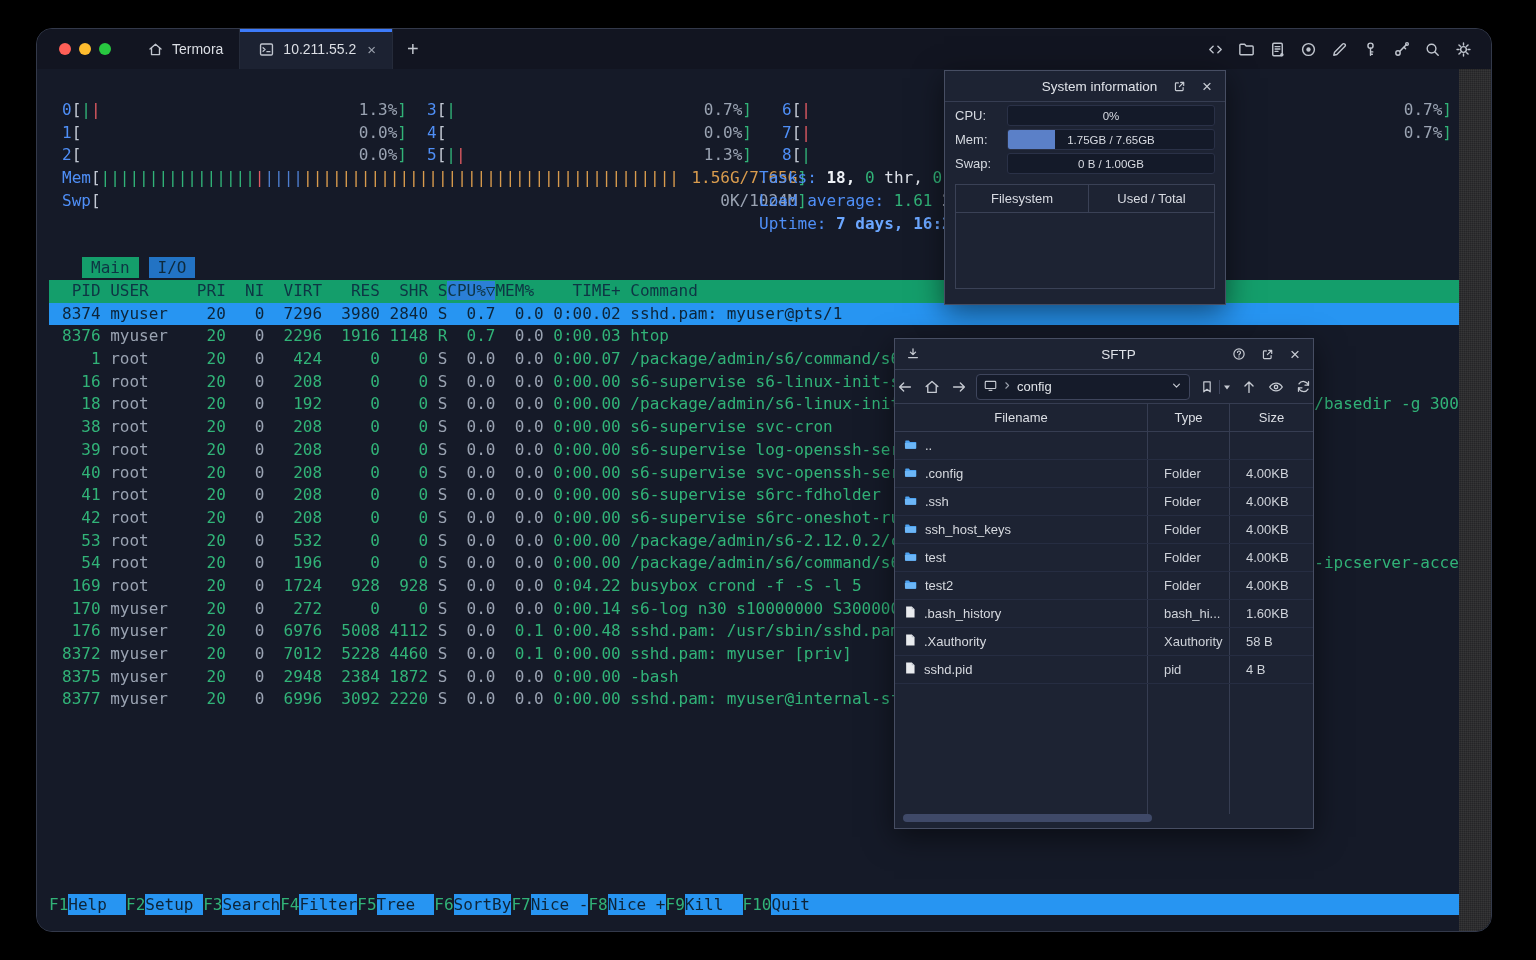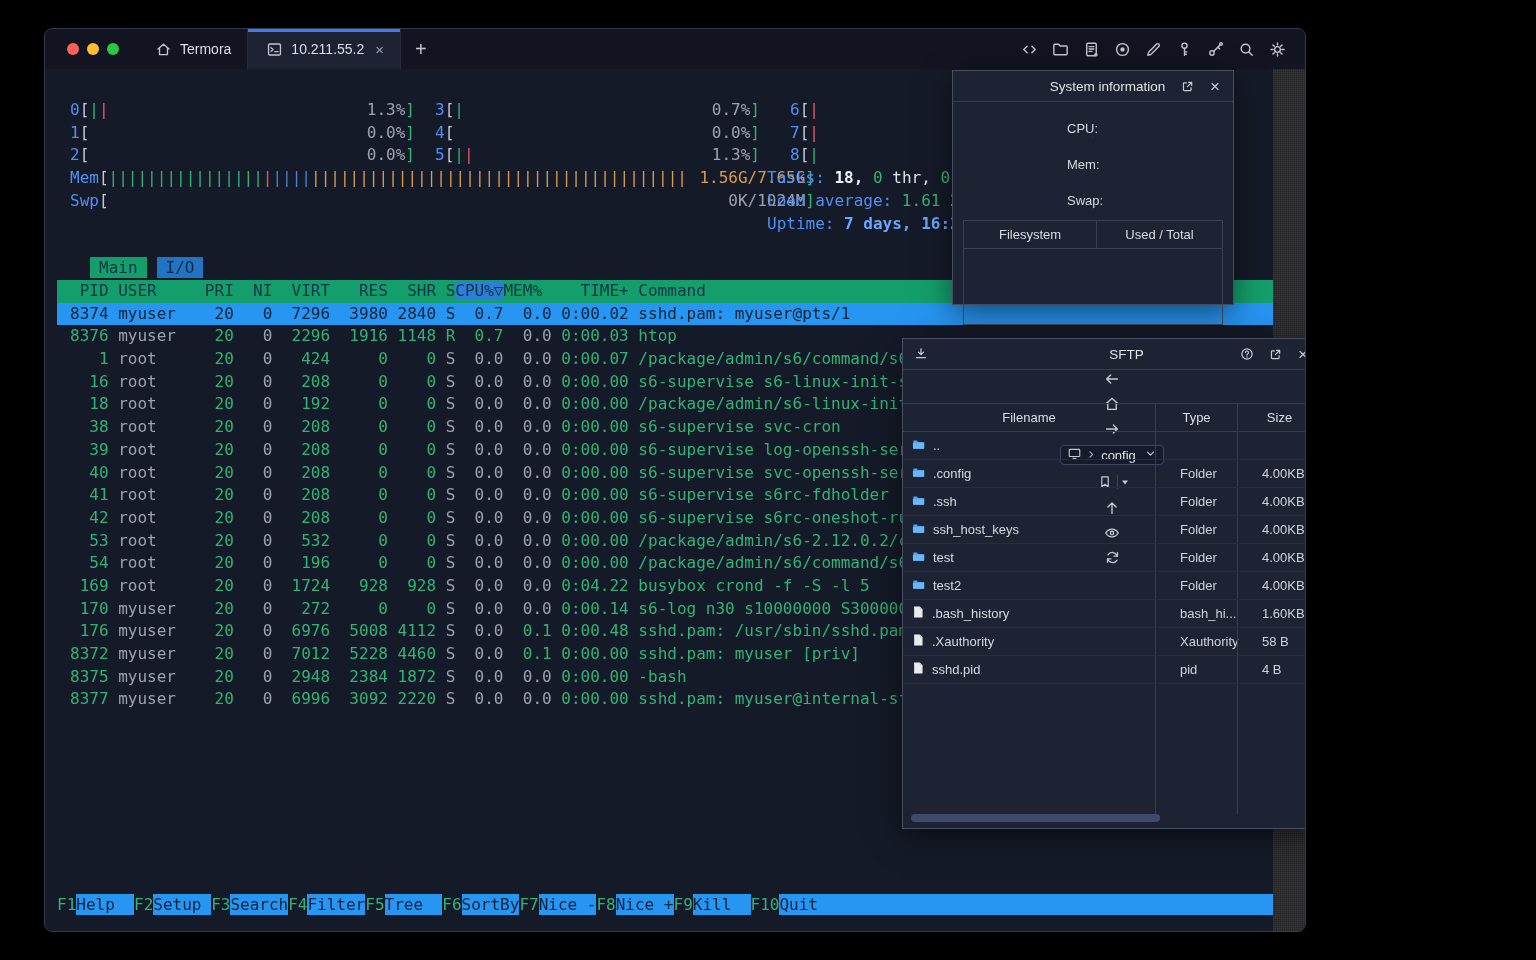--- a/index.html
+++ b/index.html
@@ -1,18 +1,18 @@
 <!DOCTYPE html>
 <html style="--terminal-bg: #151a28; --titlebar-bg: #121521; --active-tab-bg: #1c2232; --accent-blue: #3d7bfa; --panel-bg: #1d2333; --panel-border: #474e63; --selection-blue: #2795f2; --fkey-blue: #2795f2; --header-green: #149e6b; --sort-blue: #2b7fd6; --tab-io-blue: #2273c4; --text-green: #31b378; --text-blue: #4f8ff7; --text-gray: #9aa3b2; --text-orange: #d99c4e; --bar-red: #df5a62; --bar-blue: #4e7fd0; --mem-fill: #5b80c8;"><head>
 <meta charset="utf-8">
 <style>
   html,body{margin:0;padding:0;background:#000;width:1536px;height:960px;overflow:hidden;
     font-family:"Liberation Sans",sans-serif;}
-  .window{position:absolute;left:44px;top:28px;width:1262px;height:904px;background:var(--terminal-bg);
-    border:1px solid #33394a;border-radius:8px;overflow:hidden;box-sizing:border-box;}
+  .window{position:absolute;left:36px;top:28px;width:1456px;height:904px;background:var(--terminal-bg);
+    border:1px solid #33394a;border-radius:16px;overflow:hidden;box-sizing:border-box;}
   
   .titlebar{position:absolute;left:0;top:0;right:0;height:40px;background:var(--titlebar-bg);
     display:flex;align-items:stretch;}
   .traffic{display:flex;align-items:center;gap:8px;padding:0 18px 0 22px;}
   .tl{width:12px;height:12px;border-radius:50%;display:inline-block;}
   .tl.red{background:#ff5f57}.tl.yellow{background:#febc2e}.tl.green{background:#28c840}
   .tab{display:flex;align-items:center;gap:7px;padding:0 16px;color:#dcdfe5;font-size:14px;position:relative;}
   .tab.home{border-right:1px solid #252b3a;}
   .tab.active{background:var(--active-tab-bg);border-right:1px solid #252b3a;}
   .tab.active::before{content:"";position:absolute;left:0;top:0;right:0;height:3px;background:var(--accent-blue);}
@@ -54,51 +54,51 @@
   .panel{position:absolute;background:var(--panel-bg);border:1px solid var(--panel-border);
     box-shadow:0 8px 28px rgba(0,0,0,.5);z-index:10;box-sizing:border-box;color:#d8dbe2;}
   .panel-header{height:30px;display:flex;align-items:center;justify-content:center;position:relative;
     border-bottom:1px solid #363d52;font-size:13.5px;color:#dfe2e8;padding-left:29px;}
   .ph-right{position:absolute;right:9px;top:0;bottom:0;display:flex;align-items:center;gap:10px;}
   .ph-left{position:absolute;left:9px;top:0;bottom:0;display:flex;align-items:center;}
   .pbtn{display:flex;align-items:center;justify-content:center;width:18px;height:18px;color:#c6cad2;}
   .x-glyph{font-size:17px;color:#c6cad2;line-height:1;}
   
   .sysinfo{left:907px;top:41px;width:282px;height:235px;}
-  .si-row{display:flex;align-items:center;padding:0 10px;margin-top:19px;font-size:13px;flex-direction:column;}
+  .si-row{display:flex;align-items:center;padding:0 10px;margin-top:3px;font-size:13px;}
   .si-label{width:52px;color:#d5d9e0;}
   .si-bar{flex:1;height:19px;background:#141a29;border:1px solid #2a3147;border-radius:3px;position:relative;overflow:hidden;}
   .si-fill{position:absolute;left:0;top:0;bottom:0;background:var(--mem-fill);}
   .si-text{position:absolute;inset:0;display:flex;align-items:center;justify-content:center;font-size:11.5px;color:#d8dbe2;}
   .si-table{margin:10px 10px 0;border:1px solid #3a4156;height:103px;font-size:13px;}
   .si-thead,.si-trow{display:flex;height:27px;align-items:center;}
   .si-thead{border-bottom:1px solid #3a4156;}
   .si-thead div{text-align:center;}
   .si-c1{width:133px;border-right:1px solid #3a4156;box-sizing:border-box;height:100%;display:flex;align-items:center;justify-content:center;}
   .si-c2{flex:1;height:100%;display:flex;align-items:center;justify-content:center;}
   .si-trow{border-bottom:1px solid #2c3349;}
   .si-trow .si-c1{justify-content:flex-start;padding-left:8px;}
   .si-trow .si-c2{justify-content:flex-start;padding-left:8px;}
   
   .sftp{left:857px;top:309px;width:420px;height:491px;display:flex;flex-direction:column;}
-  .sftp-toolbar{height:33px;display:flex;align-items:center;padding:0 0;gap:7px;flex-direction:column;}
+  .sftp-toolbar{height:33px;display:flex;align-items:center;padding:0 0;gap:7px;}
   .nav-ico{display:flex;align-items:center;justify-content:center;width:20px;height:20px;}
   .crumb{flex:1;height:24px;background:#151b2a;border:1px solid #3e455c;border-radius:4px;
     display:flex;align-items:center;padding:0 6px;gap:4px;font-size:13px;color:#e0e3e8;}
   .crumb .spacer{flex:1;}
   .bm-group{display:flex;align-items:center;}
   .bm-sep{width:1px;height:14px;background:#3e455c;margin:0 2px;}
   .sftp-thead{height:27px;display:flex;align-items:center;border-top:1px solid #363d52;border-bottom:1px solid #363d52;font-size:13px;color:#dcdfe5;}
   .col-name{flex:1;display:flex;align-items:center;height:100%;box-sizing:border-box;}
   .col-type{width:82px;border-left:1px solid #363d52;height:100%;display:flex;align-items:center;box-sizing:border-box;}
   .col-size{width:84px;border-left:1px solid #363d52;height:100%;display:flex;align-items:center;box-sizing:border-box;}
   .sftp-thead .col-name,.sftp-thead .col-type,.sftp-thead .col-size{justify-content:center;}
   .f-row{height:27px;display:flex;align-items:center;font-size:13px;color:#d6d9df;border-bottom:1px solid #262d42;}
   .f-row .col-name{padding-left:8px;gap:7px;}
-  .f-row .col-type,.f-row .col-size{padding-left:24px;justify-content:flex-start;color:#cfd3da;}
+  .f-row .col-type,.f-row .col-size{padding-left:16px;justify-content:flex-start;color:#cfd3da;}
   .f-fill{flex:1;display:flex;}
   .f-fill .col-name{height:auto;}
   .sftp-scroll{height:8px;margin:0 8px 6px;display:flex;}
   .sftp-thumb{width:62%;background:#3f4968;border-radius:4px;}
 </style>
 </head>
 <body>
 
 <div class="window">
 

